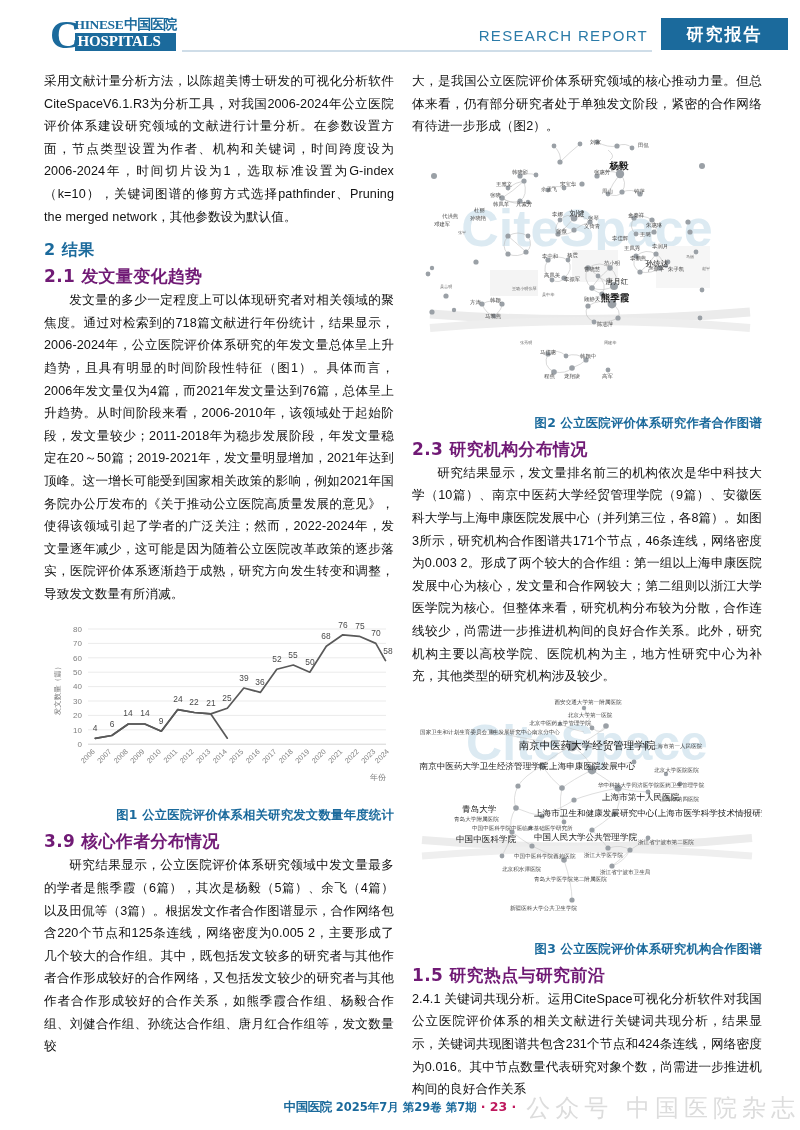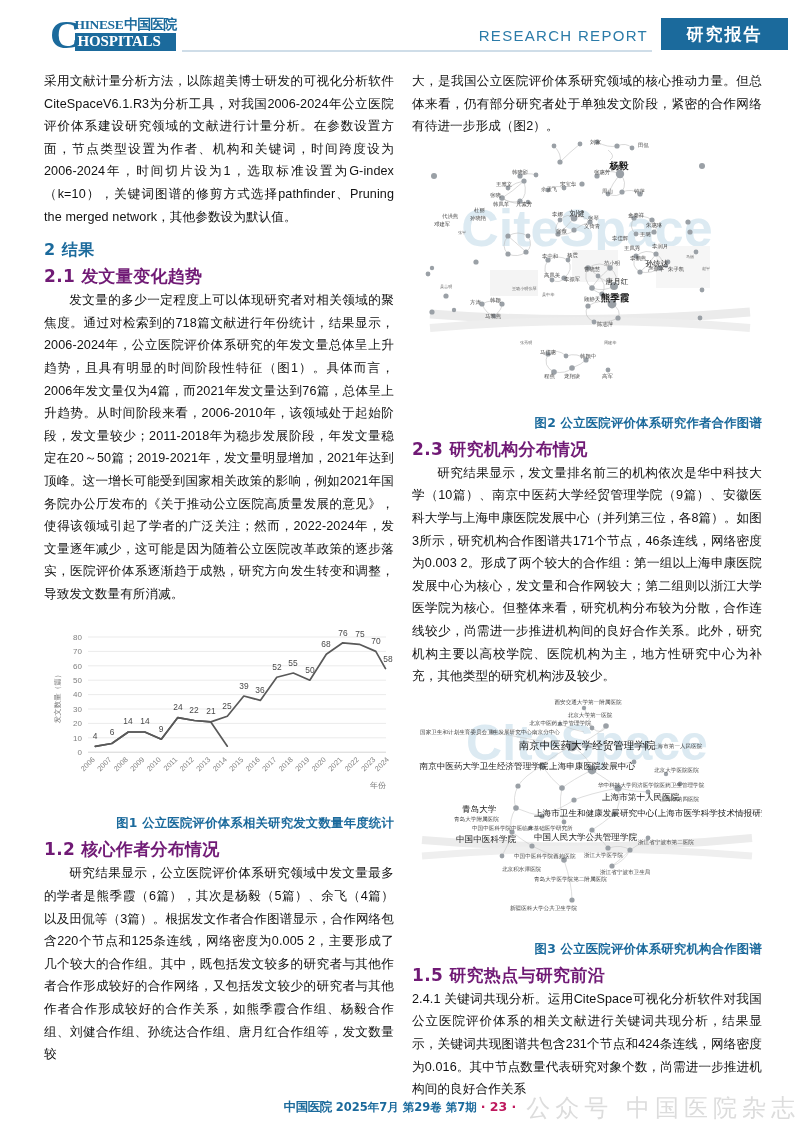--- a/index.html
+++ b/index.html
@@ -98,21 +98,21 @@
   }
   .fig-caption {
     margin: 15px 0 6px 0;
     text-align: right;
     font-family: "DejaVu Sans", sans-serif;
     font-size: 12.4px; font-weight: bold;
     color: #1b6a9c; letter-spacing: 0.2px;
   }
 
   
-  .chart-box { position: relative; width: 350px; height: 175px; margin-top: 20px; }
+  .chart-box { position: relative; width: 350px; height: 175px; margin-top: 12px; }
   .chart-box svg { display:block; }
   .ylabel-text {
     font-family: "DejaVu Sans", sans-serif; font-size: 7.5px; fill: #7a7a7a;
   }
   .tick-text {
     font-family: "Liberation Sans", sans-serif; font-size: 8px; fill: #808080;
   }
   .xtick-text {
     font-family: "Liberation Sans", sans-serif; font-size: 7.4px; fill: #808080;
   }
@@ -257,21 +257,21 @@
         <text transform="translate(315.3,135) rotate(-45)" text-anchor="end">2022</text>
         <text transform="translate(331.8,135) rotate(-45)" text-anchor="end">2023</text>
         <text transform="translate(345.5,135) rotate(-45)" text-anchor="end">2024</text>
       </g>
       <text class="axis-name" x="342" y="163" text-anchor="end">年份</text>
     </svg>
   </div>
 
   <div class="fig-caption">图1  公立医院评价体系相关研究发文数量年度统计</div>
 
-  <h3 class="subsec">1.2  核心作者分布情况</h3>
+  <h3 class="subsec">3.9  核心作者分布情况</h3>
   <p class="body indent">研究结果显示，公立医院评价体系研究领域中发文量最多的学者是熊季霞（6篇），其次是杨毅（5篇）、余飞（4篇）以及田侃等（3篇）。根据发文作者合作图谱显示，合作网络包含220个节点和125条连线，网络密度为0.005 2，主要形成了几个较大的合作组。其中，既包括发文较多的研究者与其他作者合作形成较好的合作网络，又包括发文较少的研究者与其他作者合作形成较好的合作关系，如熊季霞合作组、杨毅合作组、刘健合作组、孙统达合作组、唐月红合作组等，发文数量较</p>
 </div>
 
 <div class="col col-right">
 
   <p class="body">大，是我国公立医院评价体系研究领域的核心推动力量。但总体来看，仍有部分研究者处于单独发文阶段，紧密的合作网络有待进一步形成（图2）。</p>
 
   <div class="net-box">
     <svg width="350" height="262" viewBox="0 0 350 262">
       <rect x="0" y="0" width="350" height="262" fill="#ffffff"></rect>

